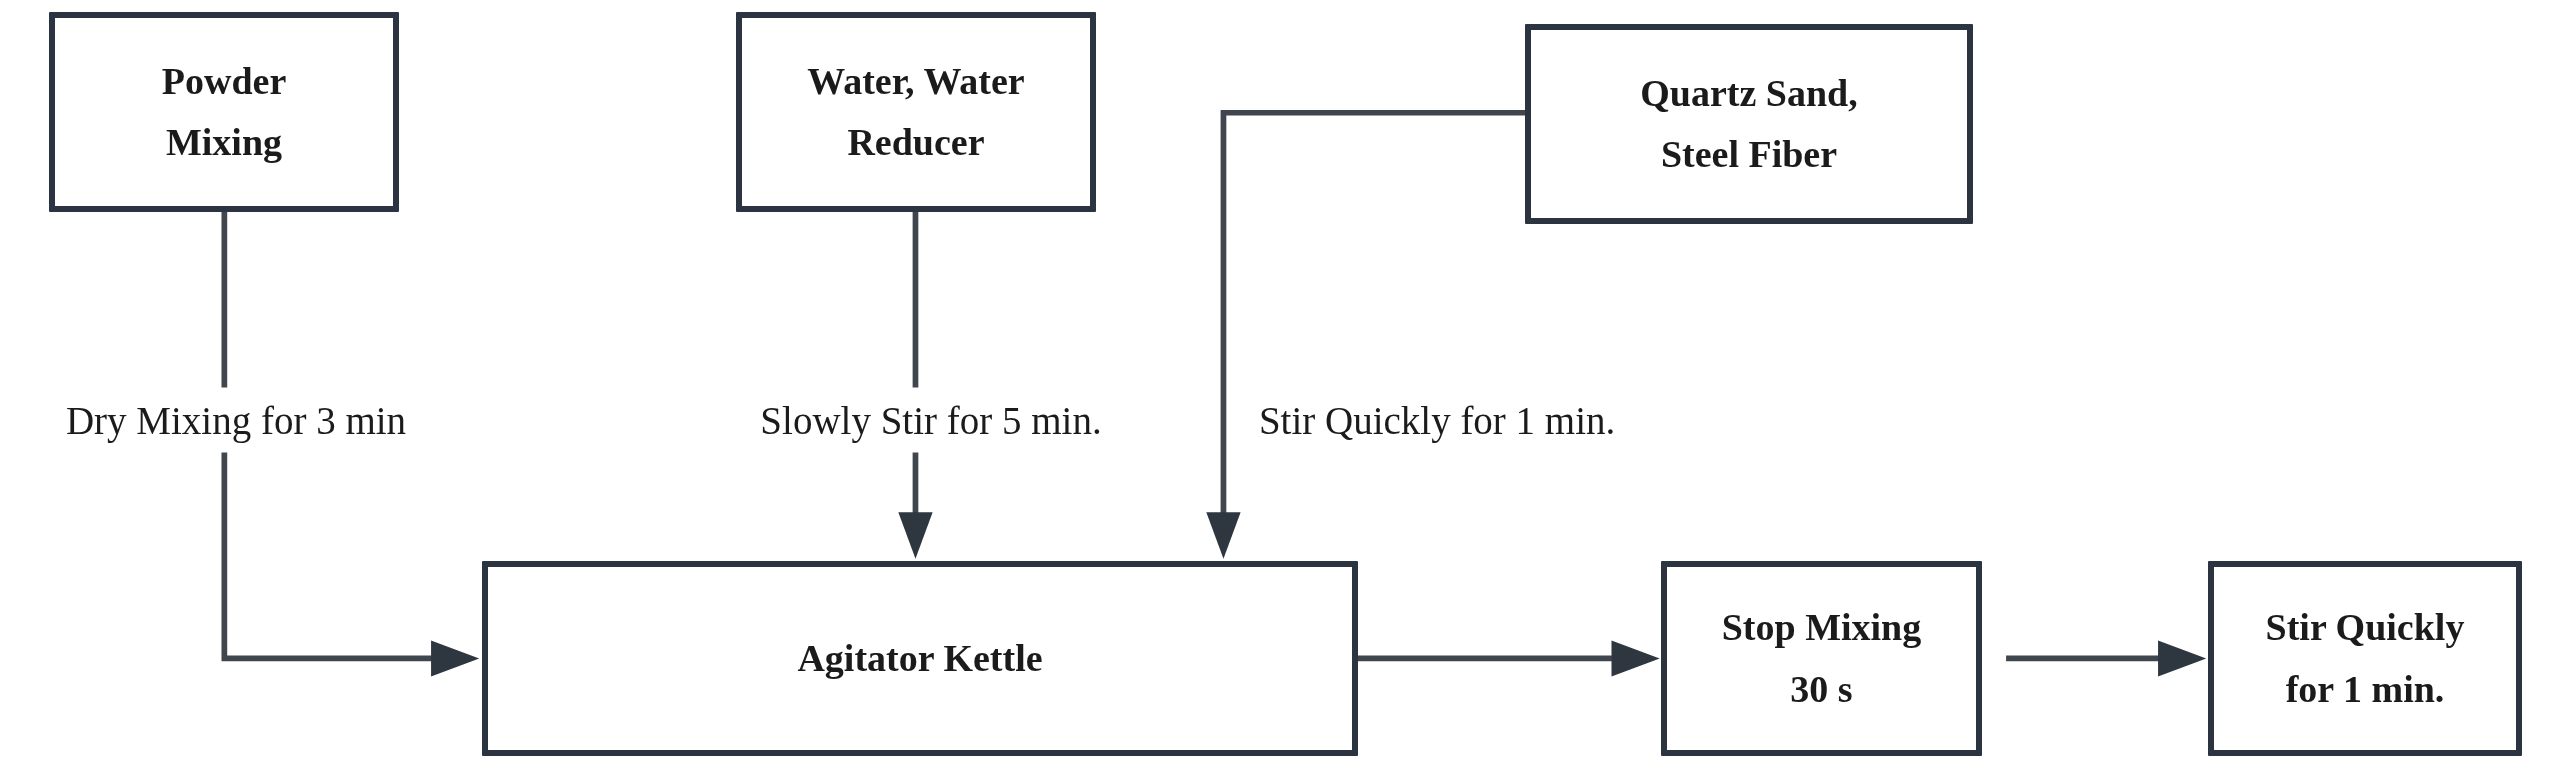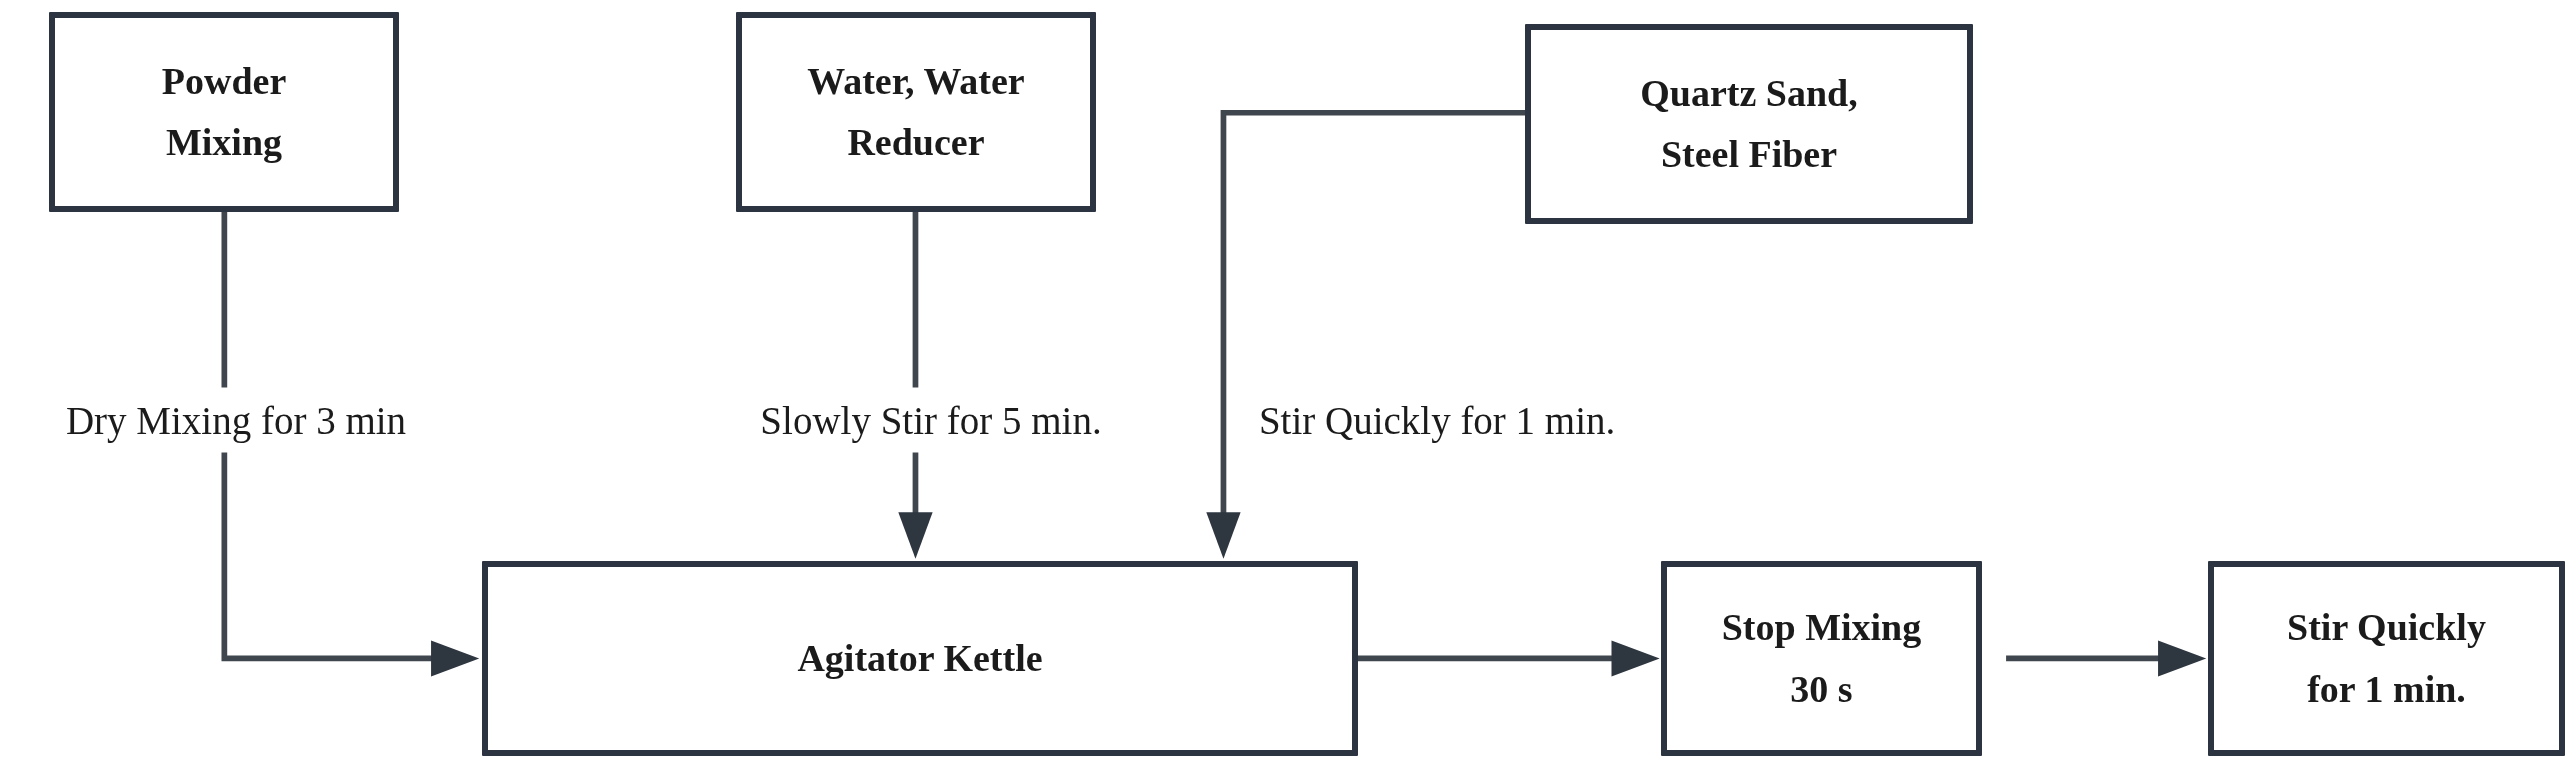--- a/index.html
+++ b/index.html
@@ -62,21 +62,21 @@
     white-space:nowrap;
     color:var(--text-color);
     margin-left:12px;
   }
   
   .n-powder  {left:49px;   top:12.3px;  width:350px;  height:200px;}
   .n-water   {left:736px;  top:12.3px;  width:360px;  height:200px;}
   .n-quartz  {left:1525px; top:12.3px;  width:448px;  height:200px;margin-top:12px;}
   .n-kettle  {left:482px;  top:561px; width:876px; height:195px;align-items:center;}
   .n-stop    {left:1661px; top:561px; width:321px;  height:195px;}
-  .n-stirq   {left:2208px; top:561px; width:357px;  height:195px;}
+  .n-stirq   {left:2208px; top:561px; width:314px;  height:195px;}
   
   .l-dry    {left:224px;  top:420px; transform:translate(-50%,-50%);}
   .l-slowly {left:919px; top:420px; transform:translate(-50%,-50%);}
   .l-stirq  {left:1242px; top:420px; transform:translateY(-50%);}
 </style>
 </head>
 <body>
 
 <div class="canvas">
 

